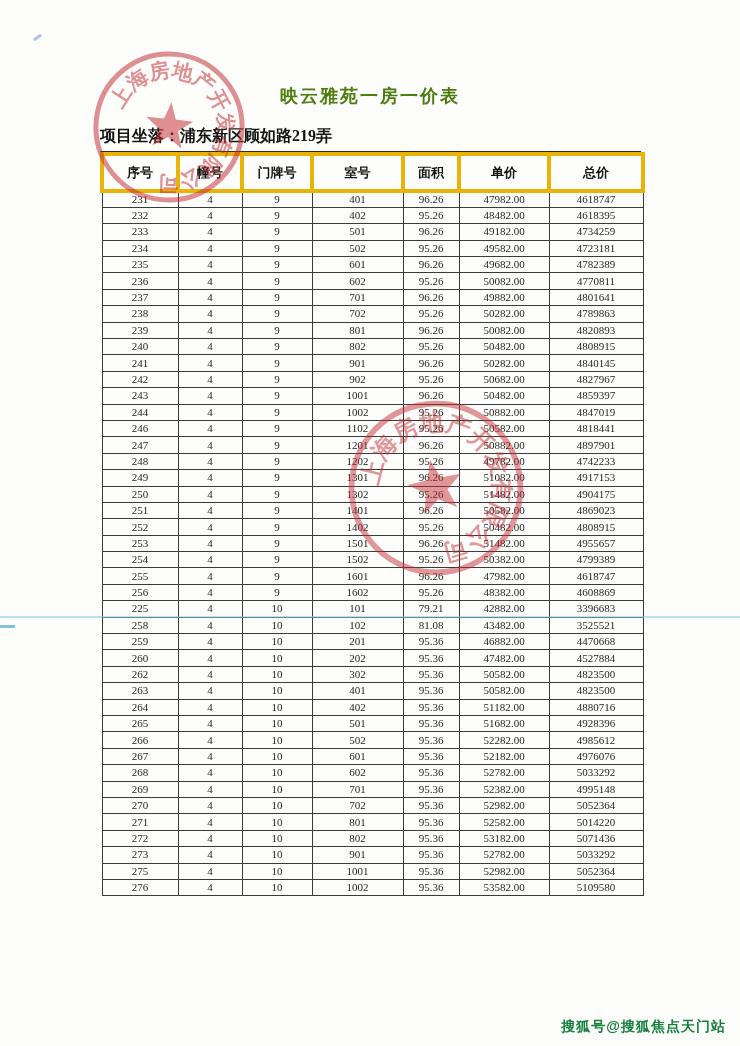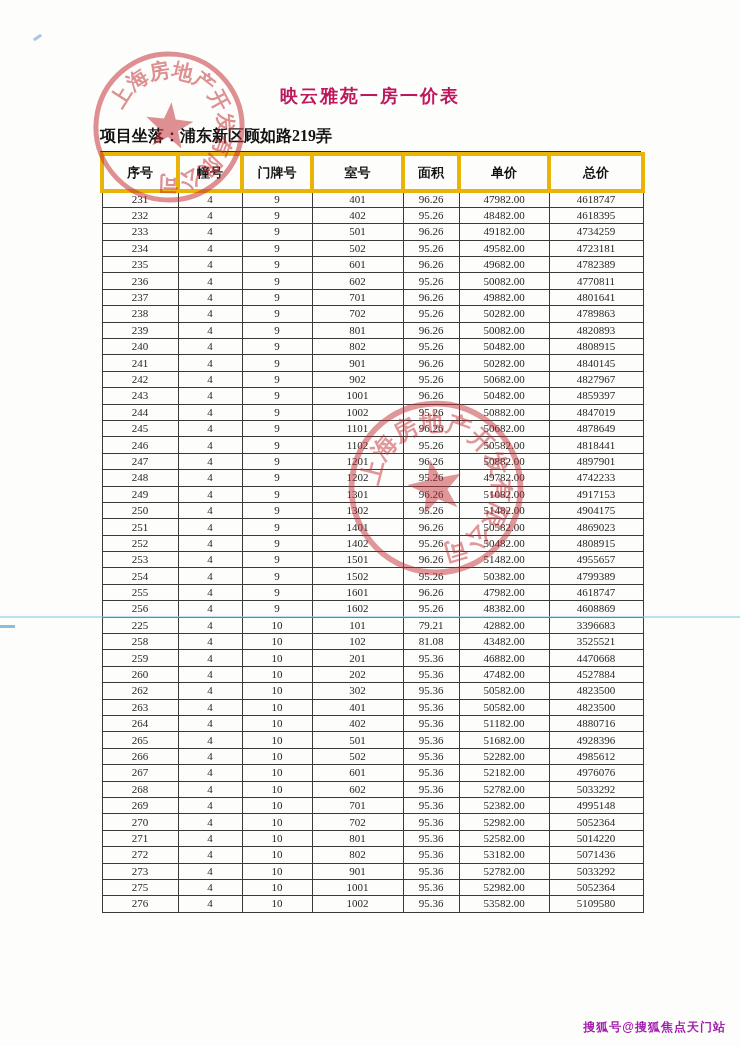--- a/index.html
+++ b/index.html
@@ -5,21 +5,21 @@
   * { margin:0; padding:0; box-sizing:border-box; }
   html,body { background:#ffffff; }
   body { font-family:"Liberation Serif", serif; }
   .page {
     position:relative; width:740px; height:1046px;
     background:#fdfdfb; overflow:hidden; margin:0 auto;
   }
   .doc-title {
     position:absolute; top:84px; left:0; width:100%;
     text-align:center; font-size:18px; font-weight:bold;
-    letter-spacing:2px; color:#be185d;
+    letter-spacing:2px; color:#4d7c0f;
   }
   .location-line {
     position:absolute; top:126px; left:100px; width:541px;
     font-size:16px; font-weight:bold; color:#131313;
     border-bottom:2px solid #2b2b2b; padding-bottom:4px;
     font-family:"Liberation Serif", serif;
   }
   table.price-table {
     position:absolute; top:152px; left:100px; width:541px;
     border-collapse:collapse; table-layout:fixed;
@@ -36,21 +36,21 @@
   }
   .stamp {
     position:absolute; color:rgba(193,42,48,0.52);
     pointer-events:none; z-index:5;
   }
   .stamp svg { width:100%; height:100%; display:block; }
   .stamp-top { left:86px; top:44px; width:166px; height:166px; transform:rotate(6deg); }
   .stamp-mid { left:340px; top:392px; width:192px; height:192px; transform:rotate(-12deg); opacity:.92; }
   .watermark {
     position:absolute; right:14px; bottom:10px;
-    font-size:12px; font-weight:bold; color:#a21caf;
+    font-size:14px; font-weight:bold; color:#15803d;
     font-family:"Liberation Sans", sans-serif; letter-spacing:1px;
   }
   .scan-line {
     position:absolute; left:0; top:616px; width:740px; height:2px;
     background:rgba(128,204,231,0.55); z-index:4;
   }
   .scan-dash {
     position:absolute; left:0; top:625px; width:15px; height:3px;
     background:rgba(96,170,214,0.75); z-index:4;
   }
@@ -210,29 +210,20 @@
         <tr>
           <td>244</td>
           <td>4</td>
           <td>9</td>
           <td>1002</td>
           <td>95.26</td>
           <td>50882.00</td>
           <td>4847019</td>
         </tr>
         <tr>
-          <td>245</td>
-          <td>4</td>
-          <td>9</td>
-          <td>1101</td>
-          <td>96.26</td>
-          <td>50682.00</td>
-          <td>4878649</td>
-        </tr>
-        <tr>
           <td>246</td>
           <td>4</td>
           <td>9</td>
           <td>1102</td>
           <td>95.26</td>
           <td>50582.00</td>
           <td>4818441</td>
         </tr>
         <tr>
           <td>247</td>

